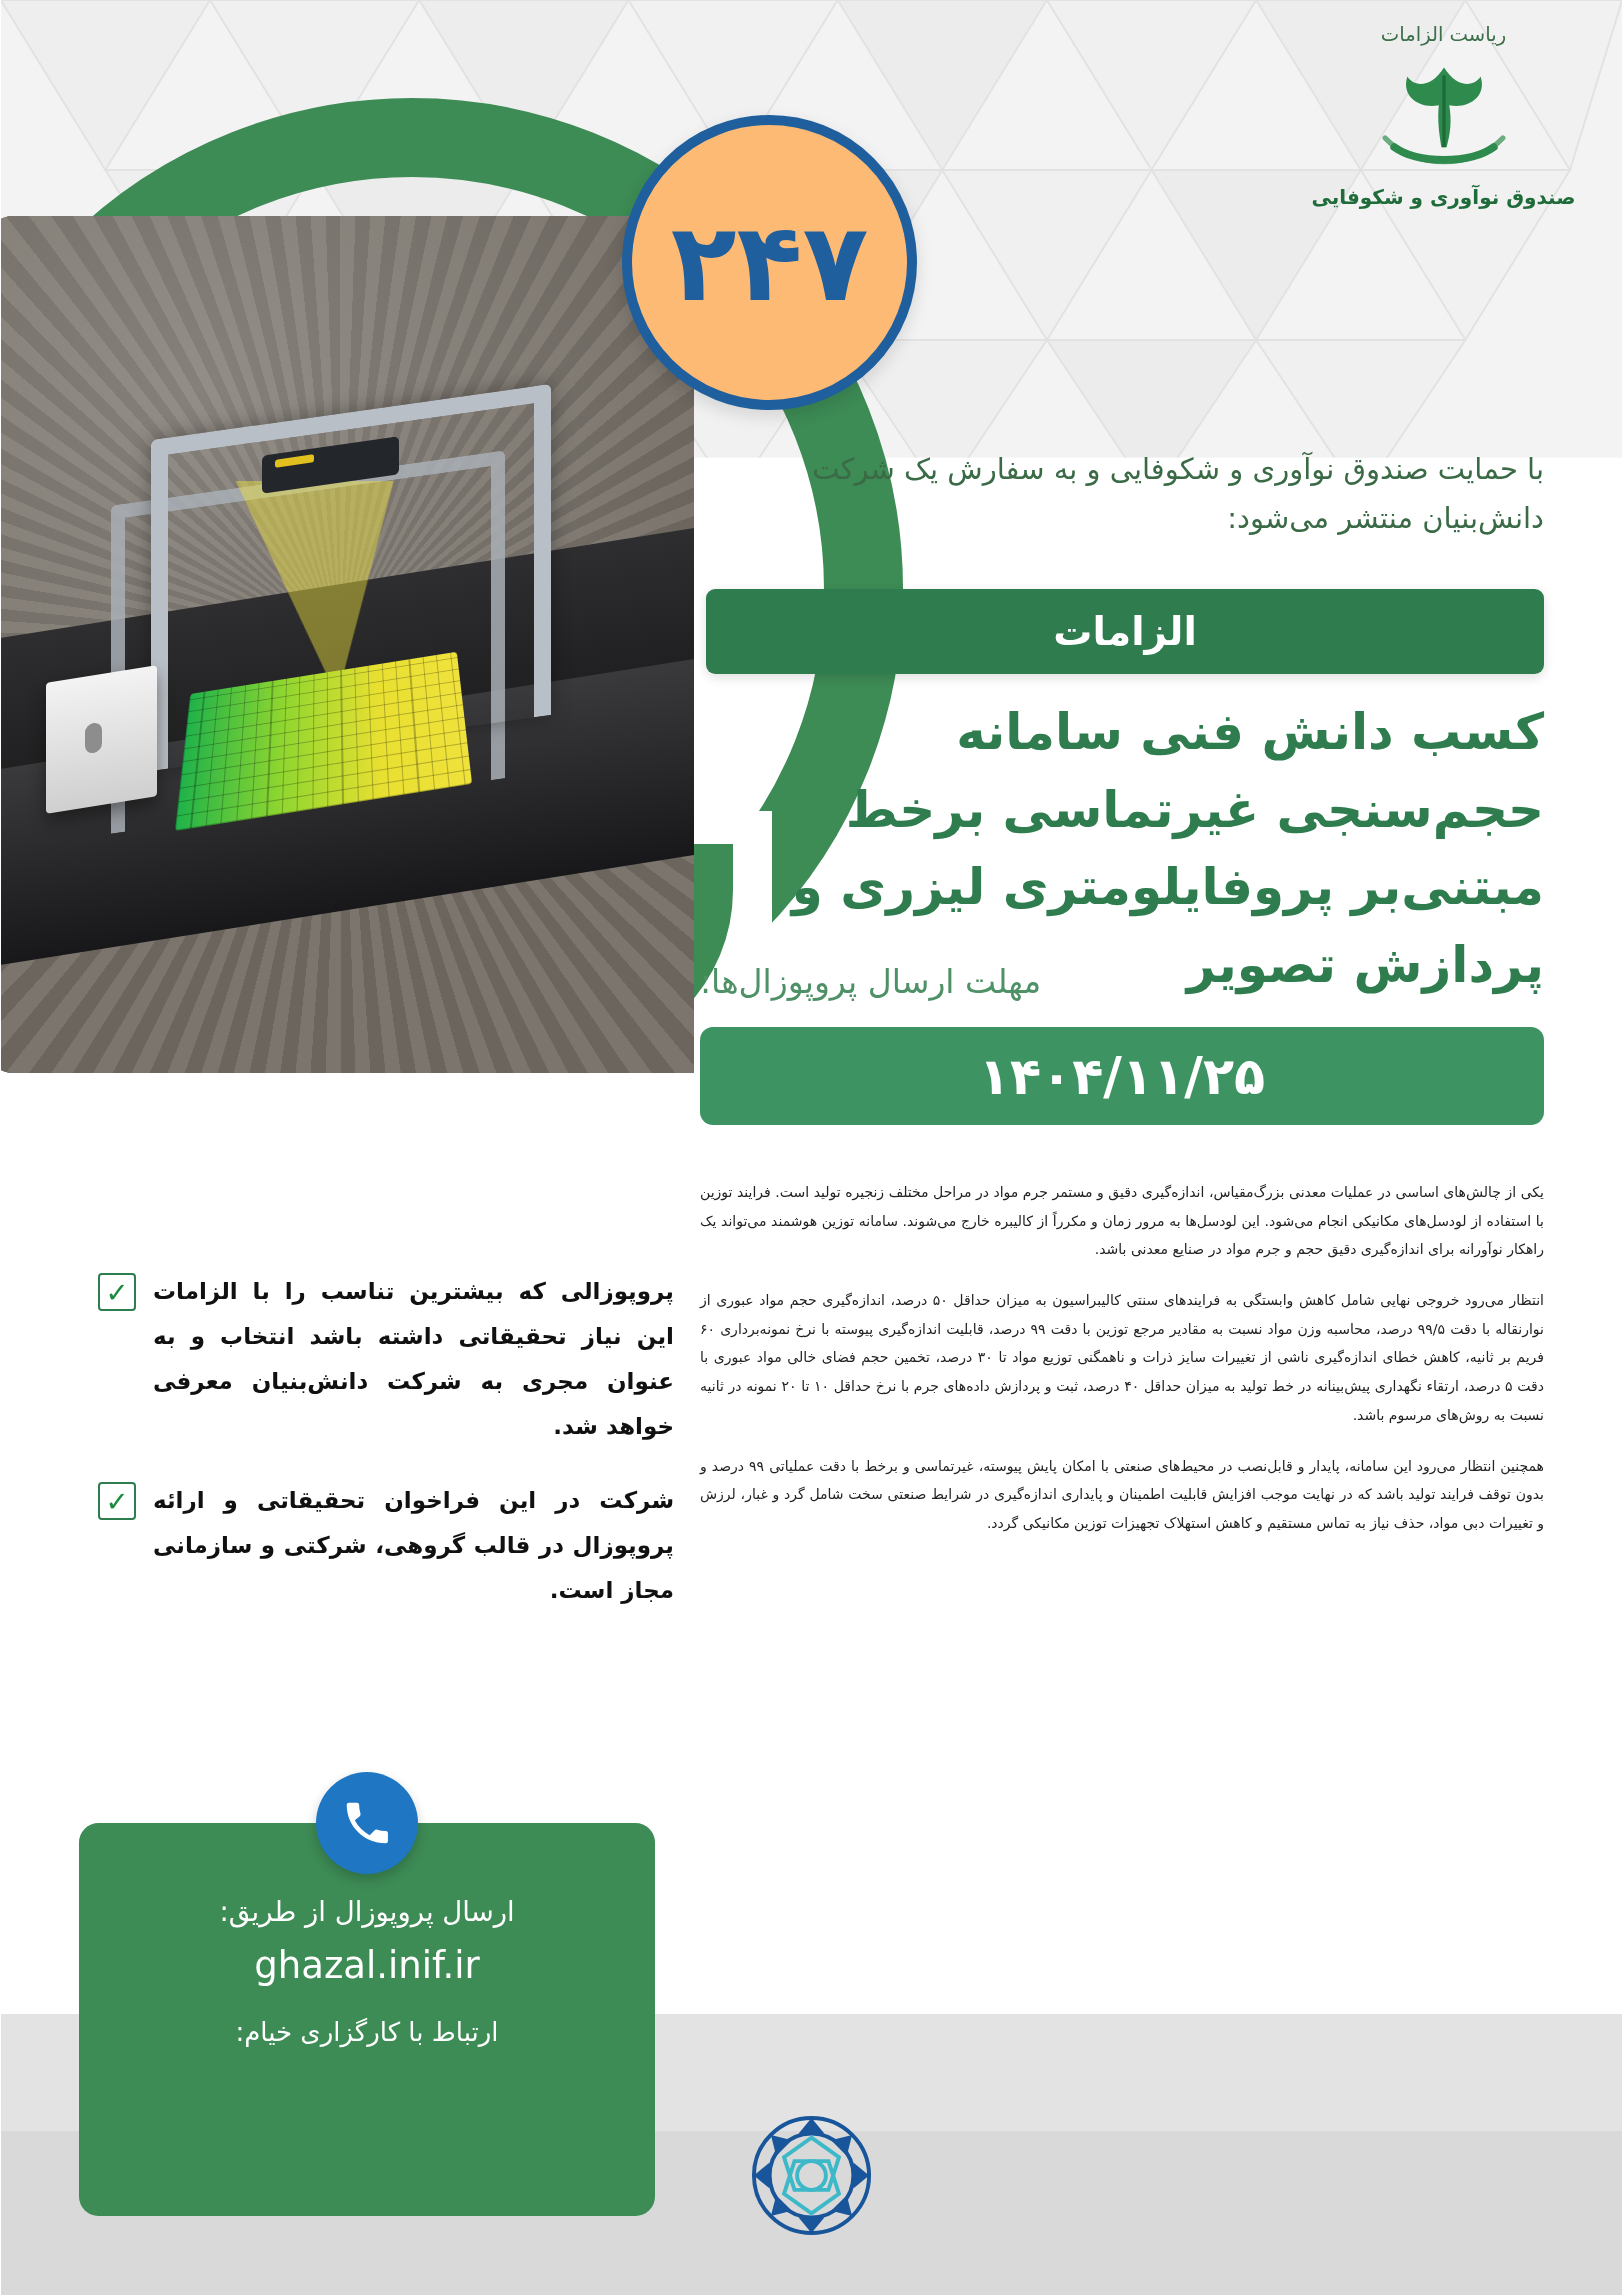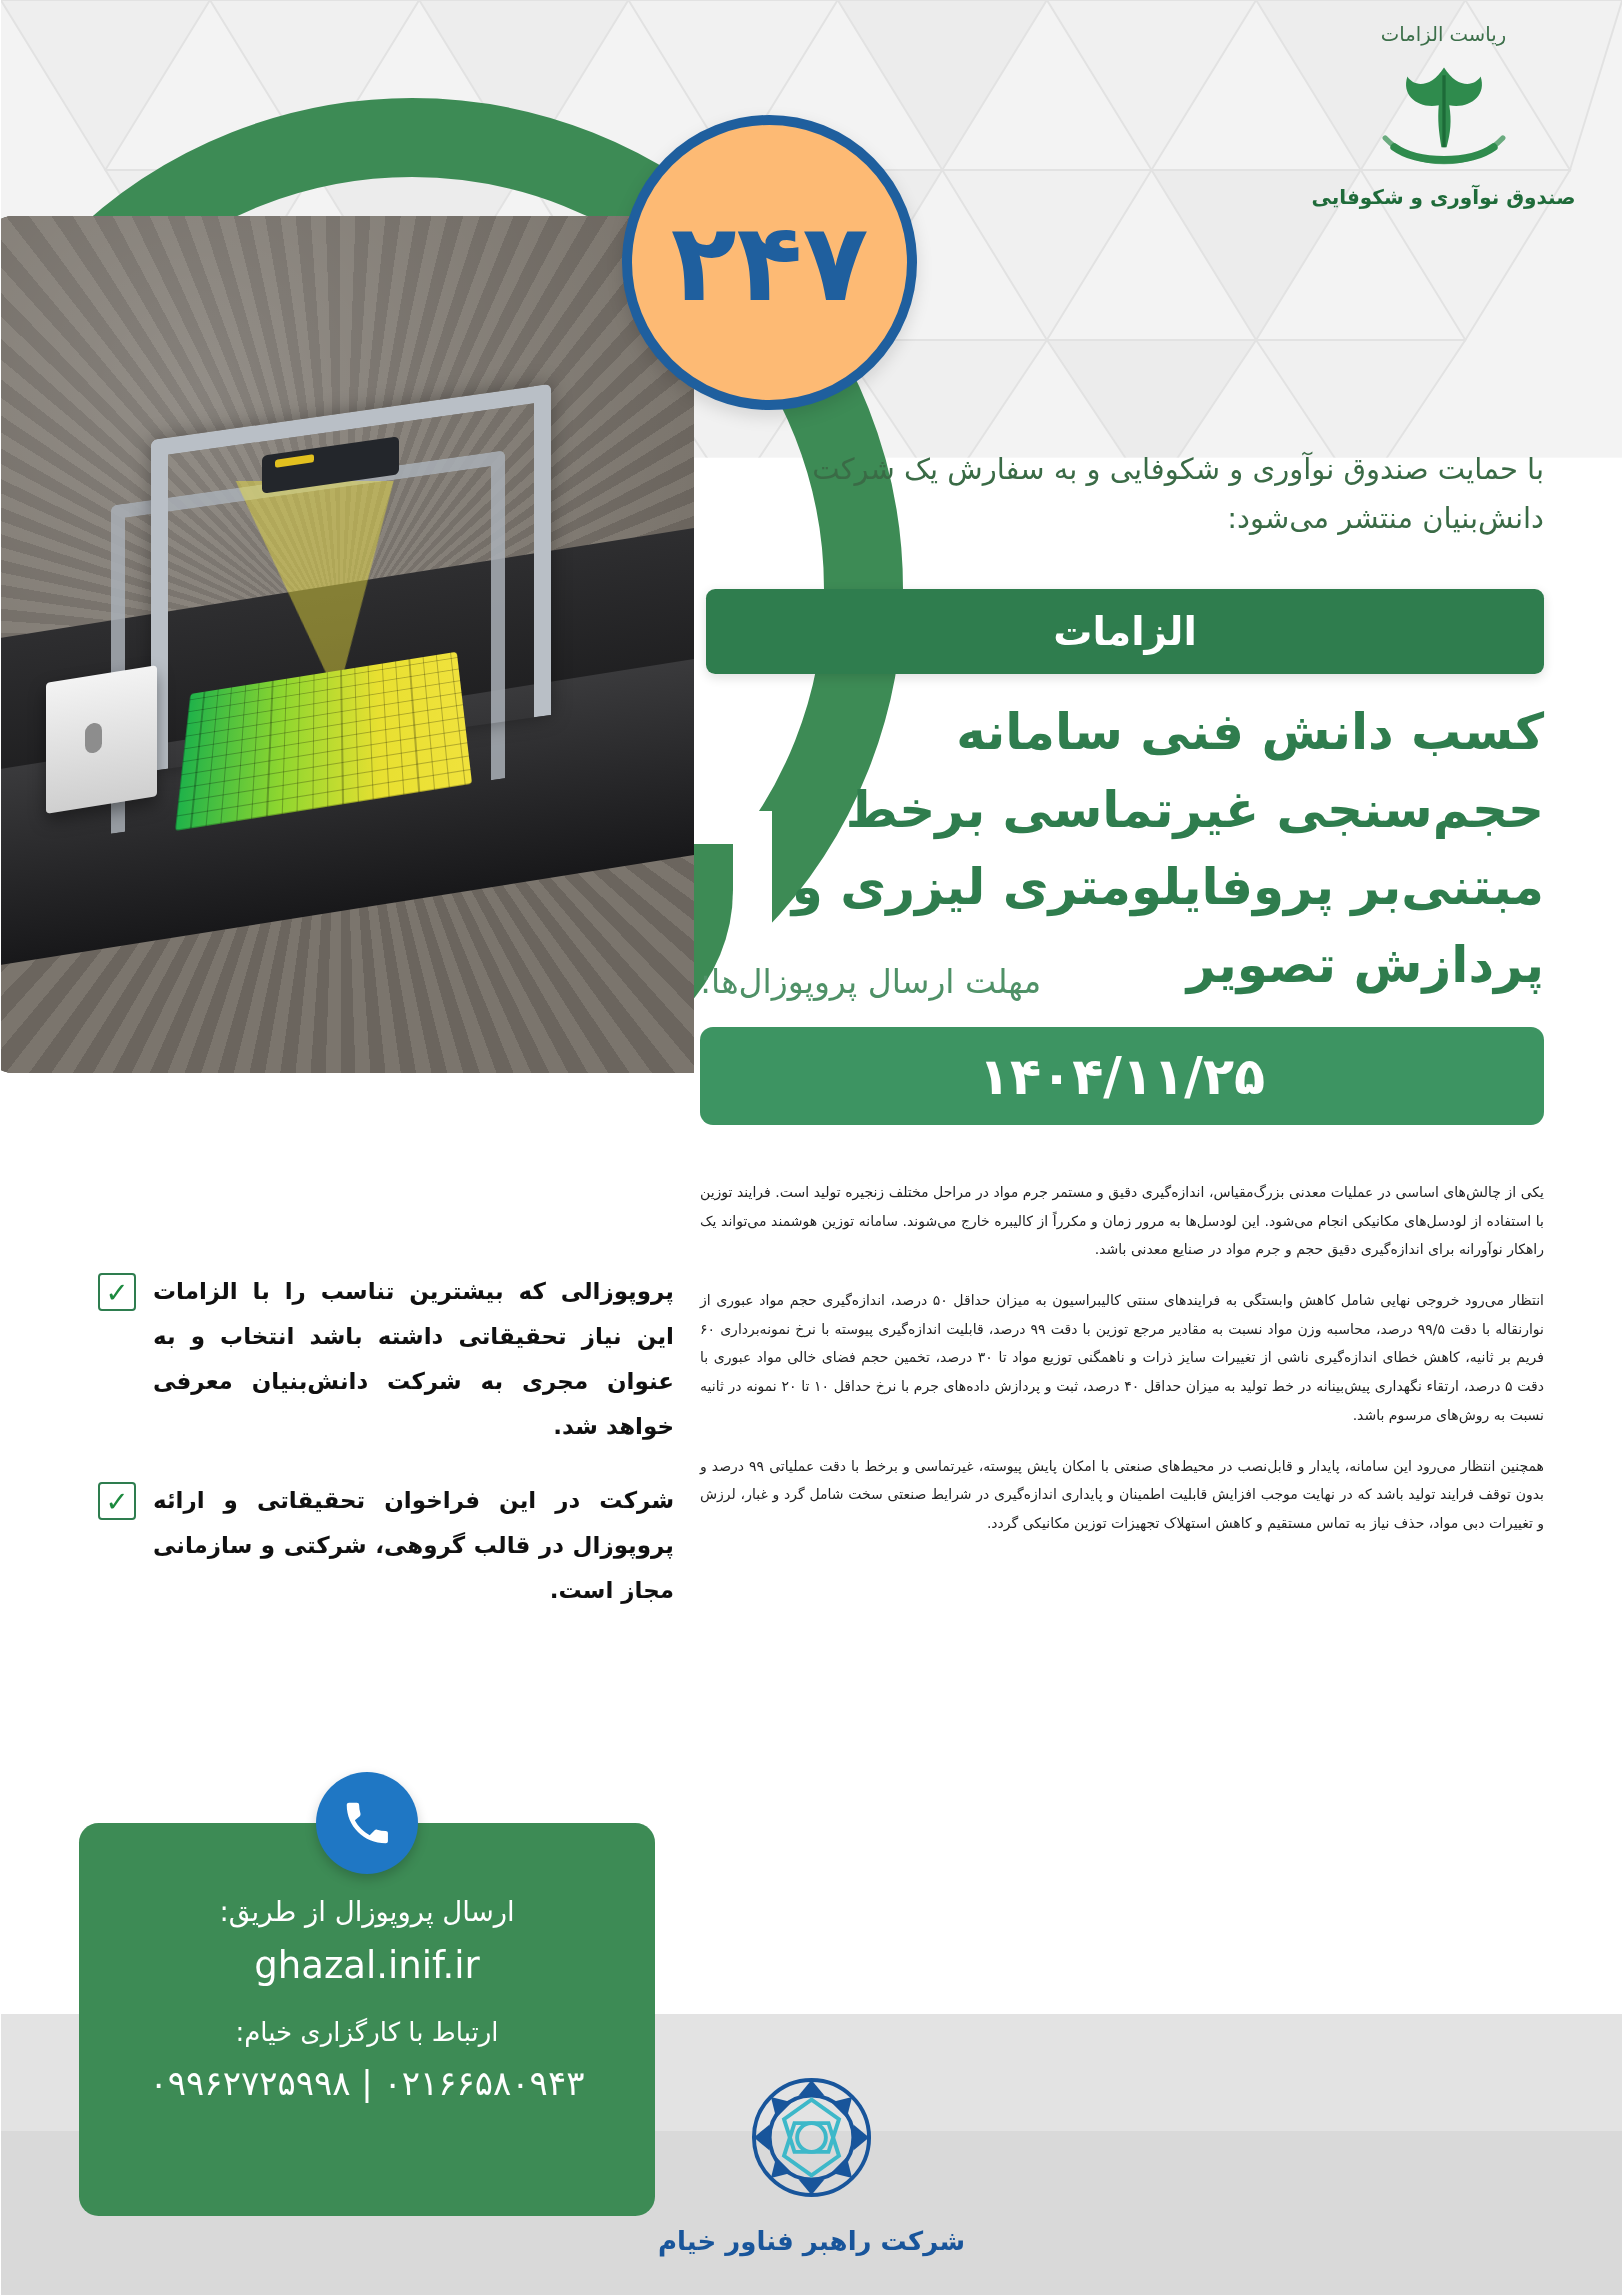--- a/index.html
+++ b/index.html
@@ -318,38 +318,36 @@
 
   <div class="contact-panel">
     <div class="phone-circle">
       <svg viewBox="0 0 24 24" xmlns="http://www.w3.org/2000/svg">
         <path d="M6.6 10.8c1.4 2.8 3.8 5.1 6.6 6.6l2.2-2.2c.3-.3.7-.4 1.1-.2 1.2.4 2.5.6 3.8.6.6 0 1 .4 1 1V20c0 .6-.4 1-1 1C10.6 21 3 13.4 3 4c0-.6.4-1 1-1h3.5c.6 0 1 .4 1 1 0 1.3.2 2.6.6 3.8.1.4 0 .8-.2 1.1l-2.3 1.9z"></path>
       </svg>
     </div>
     <div class="cp-line1">ارسال پروپوزال از طریق:</div>
     <div class="cp-link">ghazal.inif.ir</div>
     <div class="cp-line2">ارتباط با کارگزاری خیام:</div>
-    <div class="cp-phones">۰۹۹۶۲۷۲۵۹۹۸ | ۰۲۱۶۶۵۸۰۹۴۳</div>
   </div>
 
   <div class="khayyam">
     <svg class="kh-mark" viewBox="0 0 240 240" xmlns="http://www.w3.org/2000/svg">
       <g fill="none" stroke="#18559b" stroke-width="6">
         <circle cx="120" cy="120" r="88"></circle>
         <circle cx="120" cy="120" r="64"></circle>
         <path d="M120 32 L140 56 L100 56 Z" fill="#18559b" stroke="none"></path>
         <path d="M120 208 L140 184 L100 184 Z" fill="#18559b" stroke="none"></path>
         <path d="M32 120 L56 100 L56 140 Z" fill="#18559b" stroke="none"></path>
         <path d="M208 120 L184 100 L184 140 Z" fill="#18559b" stroke="none"></path>
         <path d="M58 58 L90 66 L66 90 Z" fill="#18559b" stroke="none"></path>
         <path d="M182 58 L174 90 L150 66 Z" fill="#18559b" stroke="none"></path>
         <path d="M58 182 L66 150 L90 174 Z" fill="#18559b" stroke="none"></path>
         <path d="M182 182 L150 174 L174 150 Z" fill="#18559b" stroke="none"></path>
         <path d="M120 62 L162 92 L146 142 L94 142 L78 92 Z" stroke="#3db8c9"></path>
         <path d="M120 178 L78 148 L94 98 L146 98 L162 148 Z" stroke="#3db8c9"></path>
         <circle cx="120" cy="120" r="22" stroke="#3db8c9"></circle>
       </g>
     </svg>
-    <div class="kh-name">شرکت راهبر فناور خیام</div>
   </div>
 
 </div>
 
 
 </body></html>

